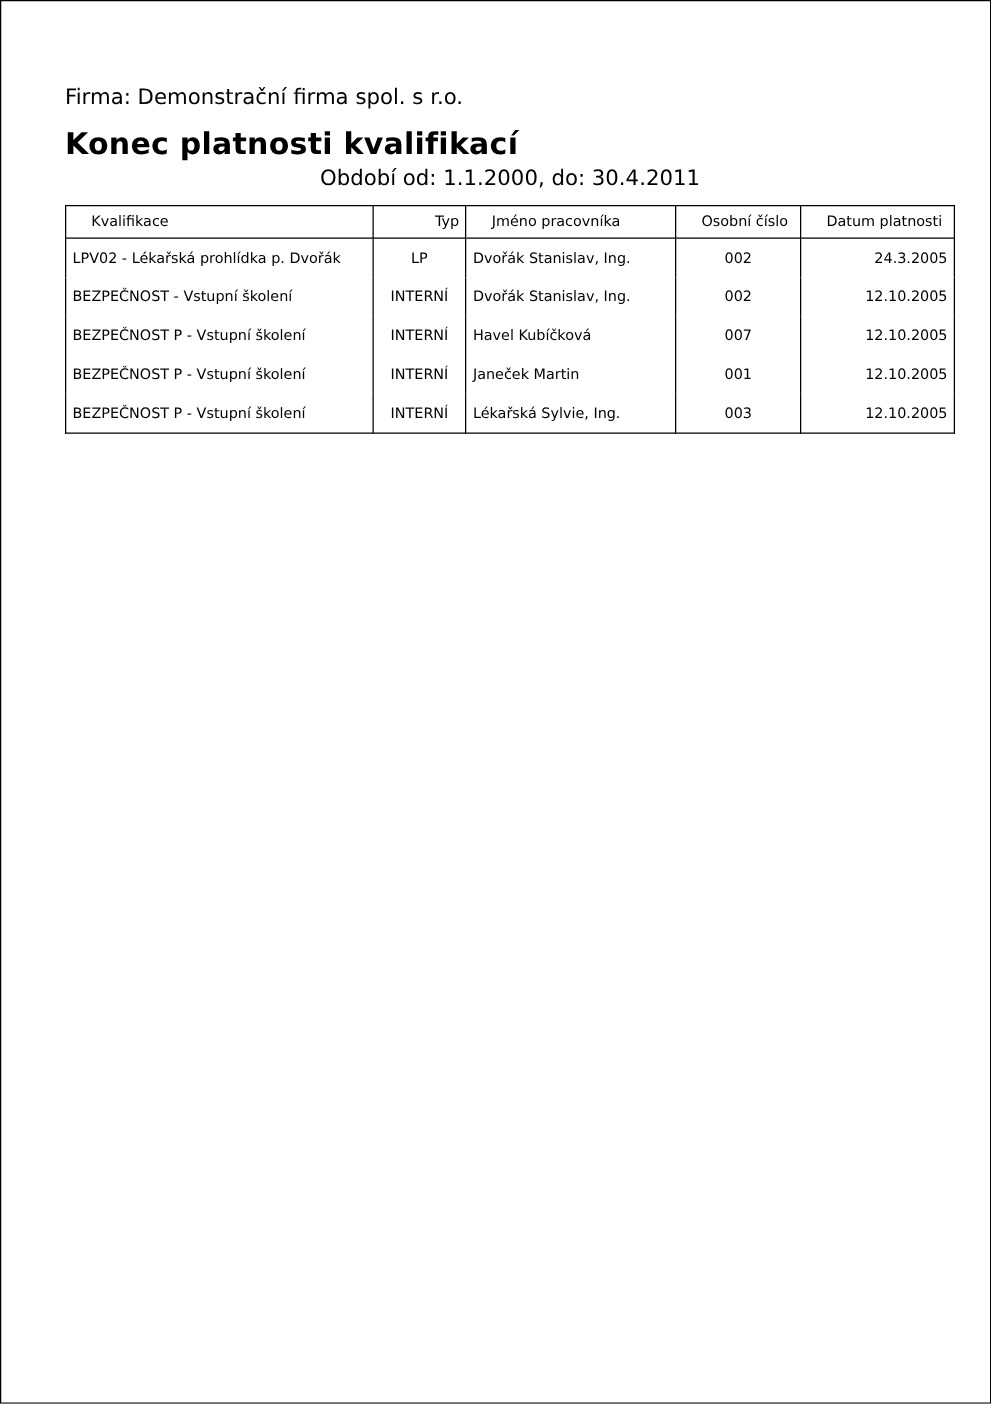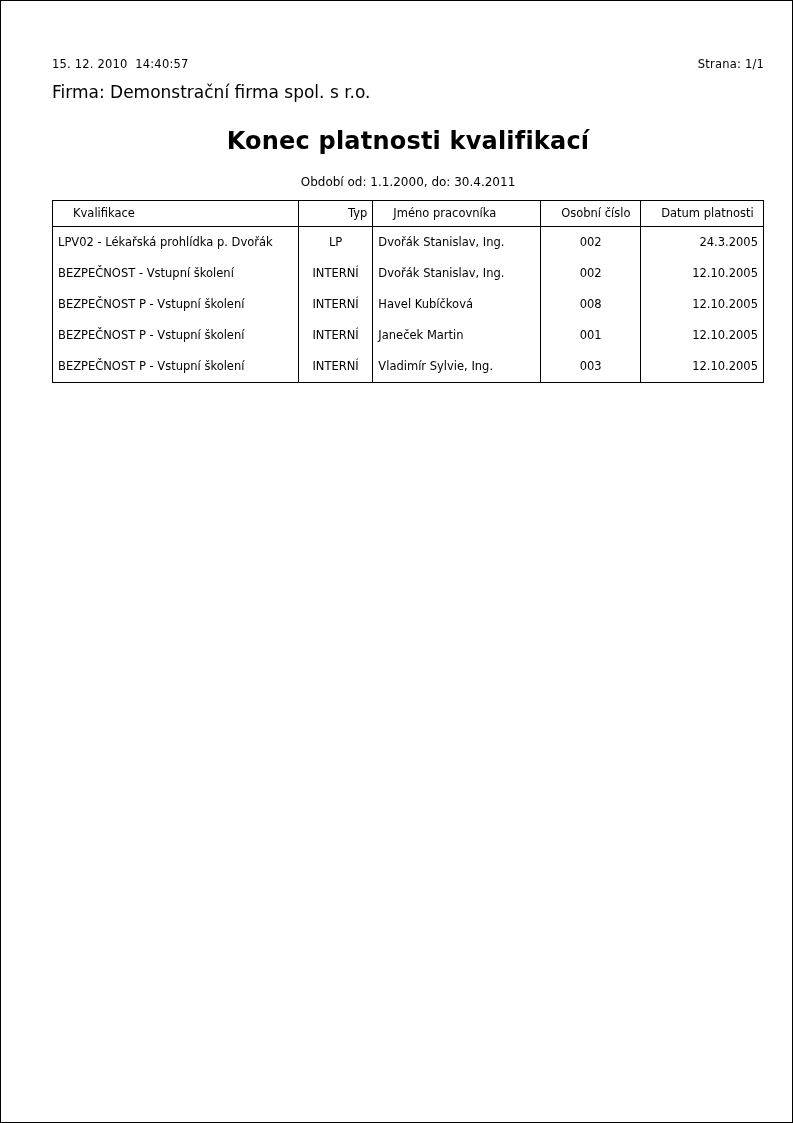--- a/index.html
+++ b/index.html
@@ -37,30 +37,29 @@
     white-space: pre;
   }
   .meta-right {
     white-space: pre;
   }
   .firm-row {
     margin-top: 11px;
     font-size: 17px;
   }
   .title {
-    margin-top: 25px;
-    text-align: center;
+    margin-top: 13px;
     font-size: 24px;
     font-weight: bold;
     letter-spacing: 0.2px;
   }
   .subtitle {
-    margin-top: 20px;
+    margin-top: 4px;
     text-align: center;
-    font-size: 12px;
+    font-size: 17px;
   }
   table.report {
     margin-top: 11px;
     width: 712px;
     border-collapse: collapse;
     font-size: 11.5px;
   }
   table.report th,
   table.report td {
     border: 1px solid #000000;
@@ -90,24 +89,20 @@
   thead .col-datum { text-align: left; }
   thead .col-jmeno { text-align: left; }
   thead .col-typ { text-align: right; }
 </style>
 </head>
 <body>
 
 <div class="page">
   <div class="content">
 
-    <div class="meta-row">
-      <div class="meta-left">15. 12. 2010  14:40:57</div>
-      <div class="meta-right">Strana: 1/1</div>
-    </div>
 
     <div class="firm-row">Firma: Demonstrační firma spol. s r.o.</div>
 
     <div class="title">Konec platnosti kvalifikací</div>
 
     <div class="subtitle">Období od: 1.1.2000, do: 30.4.2011</div>
 
     <table class="report">
       <thead>
         <tr>
@@ -130,34 +125,34 @@
           <td class="col-kvalifikace">BEZPEČNOST - Vstupní školení</td>
           <td class="col-typ">INTERNÍ</td>
           <td class="col-jmeno">Dvořák Stanislav, Ing.</td>
           <td class="col-osobni">002</td>
           <td class="col-datum">12.10.2005</td>
         </tr>
         <tr>
           <td class="col-kvalifikace">BEZPEČNOST P - Vstupní školení</td>
           <td class="col-typ">INTERNÍ</td>
           <td class="col-jmeno">Havel Kubíčková</td>
-          <td class="col-osobni">008</td>
+          <td class="col-osobni">007</td>
           <td class="col-datum">12.10.2005</td>
         </tr>
         <tr>
           <td class="col-kvalifikace">BEZPEČNOST P - Vstupní školení</td>
           <td class="col-typ">INTERNÍ</td>
           <td class="col-jmeno">Janeček Martin</td>
           <td class="col-osobni">001</td>
           <td class="col-datum">12.10.2005</td>
         </tr>
         <tr>
           <td class="col-kvalifikace">BEZPEČNOST P - Vstupní školení</td>
           <td class="col-typ">INTERNÍ</td>
-          <td class="col-jmeno">Vladimír Sylvie, Ing.</td>
+          <td class="col-jmeno">Lékařská Sylvie, Ing.</td>
           <td class="col-osobni">003</td>
           <td class="col-datum">12.10.2005</td>
         </tr>
       </tbody>
     </table>
 
   </div>
 </div>
 
 </body></html>

